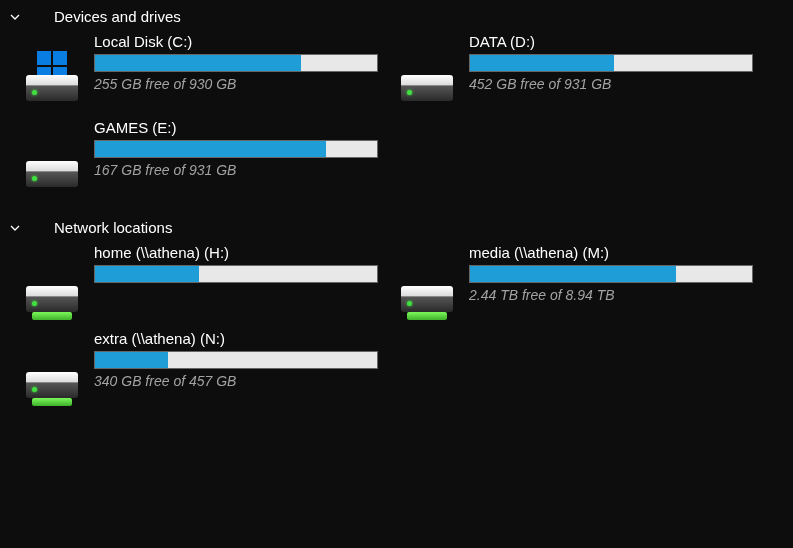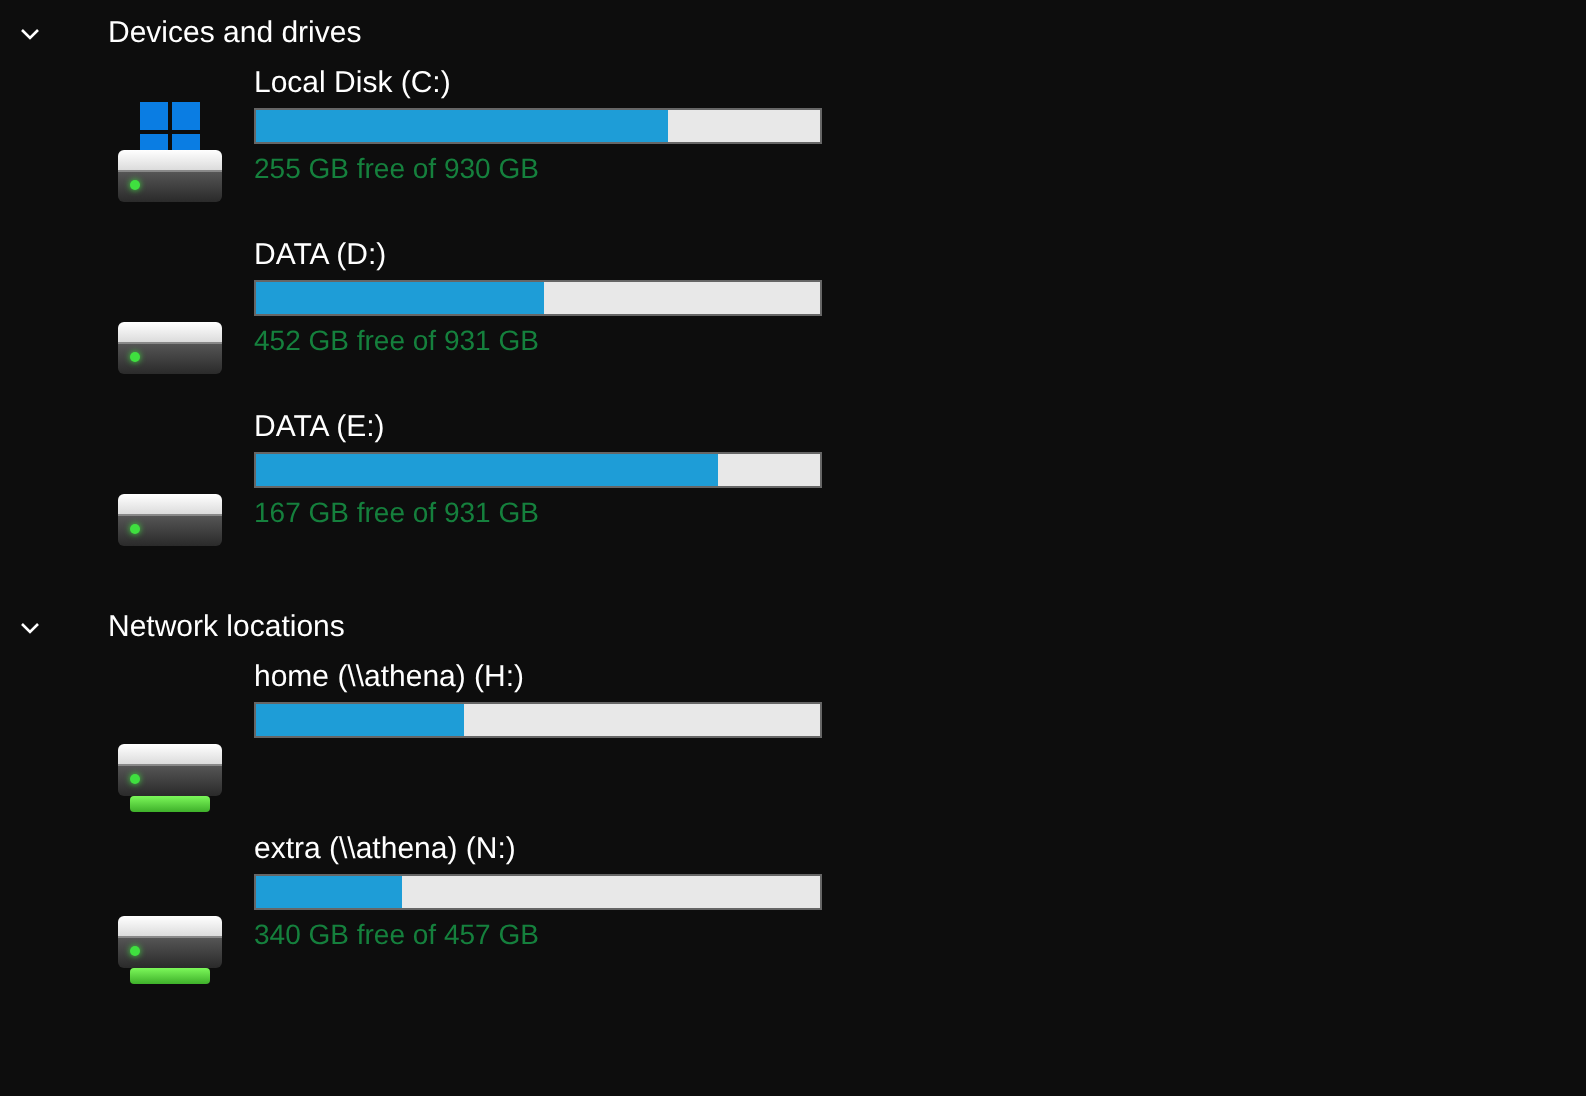--- a/index.html
+++ b/index.html
@@ -28,21 +28,20 @@
       align-items: center;
       justify-content: center;
     }
     .chevron svg { stroke: #fff; }
     .section-title { font-size: 15px; color: #fff; margin-left: 26px; }
     .drives-grid {
       display: flex;
       flex-wrap: wrap;
       padding: 2px 0 6px 24px;
       gap: 0;
-      margin-left: 33px;
     }
     .drive {
       display: flex;
       width: 375px;
       margin-bottom: 10px;
       align-items: flex-start;
     }
     .drive-icon {
       width: 56px;
       height: 56px;
@@ -115,22 +114,23 @@
       margin-bottom: 4px;
     }
     .bar-fill {
       height: 100%;
       background: #1e9dd7;
       position: absolute;
       left: 0; top: 0;
     }
     .drive-info {
       font-size: 14px;
-      color: #15803d;
+      color: #a3a3a3;
       white-space: nowrap;
+      font-style: italic;
     }
   </style>
 </head>
 <body>
 
 <div id="root">
     <div class="section-header">
     <span class="chevron">
       <svg width="10" height="10" viewBox="0 0 10 10" fill="none">
           <path d="M1 3 L5 7 L9 3" stroke-width="1.3"></path>
@@ -185,21 +185,21 @@
       <div class="drive-icon">
 
     <div class="hdd">
       <div class="hdd-top"></div>
       <div class="hdd-front"></div>
       <div class="hdd-led"></div>
     </div>
 
       </div>
       <div class="drive-body">
-        <div class="drive-name">DATA (E:)</div>
+        <div class="drive-name">GAMES (E:)</div>
         <div class="bar">
           <div class="bar-fill" style="width:82%"></div>
         </div>
         <div class="drive-info">167 GB free of 931 GB</div>
       </div>
     </div>
     </div>
     <div class="section-header">
     <span class="chevron">
       <svg width="10" height="10" viewBox="0 0 10 10" fill="none">
@@ -232,20 +232,39 @@
 
     <div class="hdd">
       <div class="hdd-top"></div>
       <div class="hdd-front"></div>
       <div class="hdd-led"></div>
     </div>
     <div class="net-base"></div>
 
       </div>
       <div class="drive-body">
+        <div class="drive-name">media (\\athena) (M:)</div>
+        <div class="bar">
+          <div class="bar-fill" style="width:73%"></div>
+        </div>
+        <div class="drive-info">2.44 TB free of 8.94 TB</div>
+      </div>
+    </div>
+      <div class="drive">
+      <div class="drive-icon">
+
+    <div class="hdd">
+      <div class="hdd-top"></div>
+      <div class="hdd-front"></div>
+      <div class="hdd-led"></div>
+    </div>
+    <div class="net-base"></div>
+
+      </div>
+      <div class="drive-body">
         <div class="drive-name">extra (\\athena) (N:)</div>
         <div class="bar">
           <div class="bar-fill" style="width:26%"></div>
         </div>
         <div class="drive-info">340 GB free of 457 GB</div>
       </div>
     </div>
     </div>
   </div>
 

